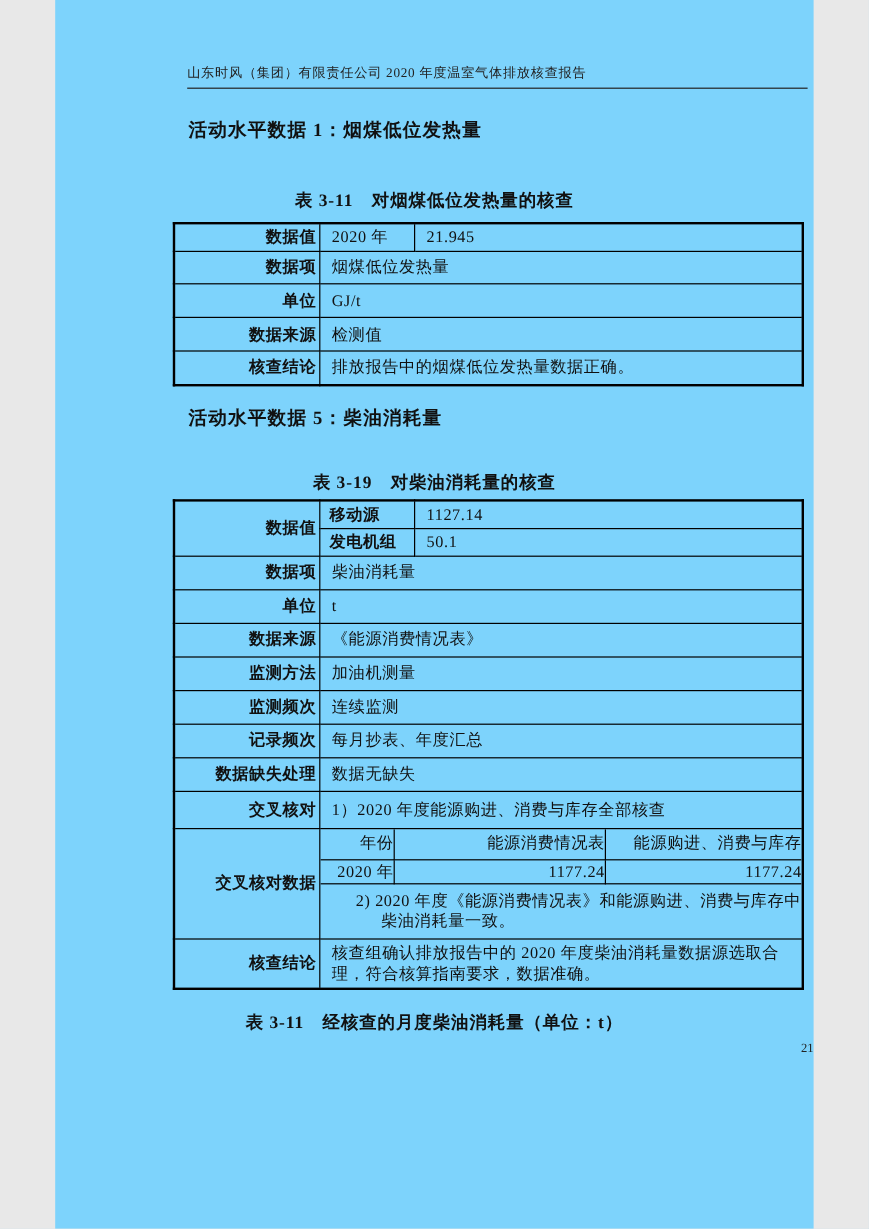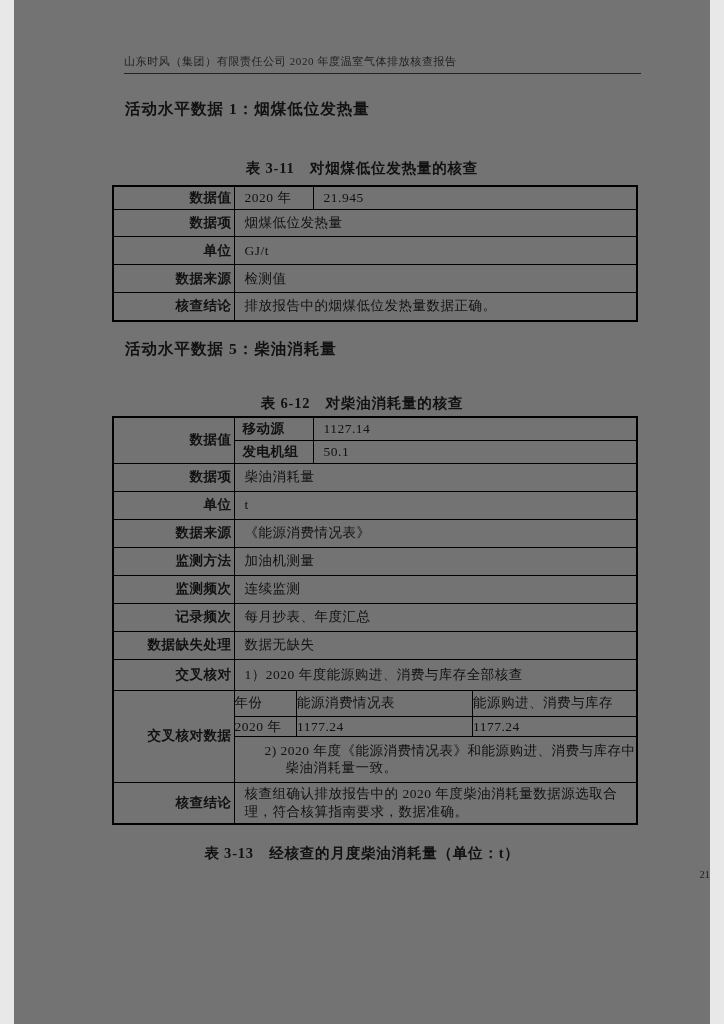--- a/index.html
+++ b/index.html
@@ -1,22 +1,22 @@
 <!DOCTYPE html>
 <html><head>
 <meta charset="utf-8">
 <style>
   * { margin: 0; padding: 0; box-sizing: border-box; }
   html, body { background: #e8e8e8; }
   .page {
     position: relative;
-    width: 696px;
+    width: 632px;
     height: 1024px;
     margin: 0 auto;
-    background: #737373;
+    background: #7dd3fc;
     font-family: "Liberation Serif", "DejaVu Serif", serif;
     color: #111;
     overflow: hidden;
     padding-top: 54px;
   }
   
   .doc-header {
     width: 517px;
     margin-left: 110px;
     padding-bottom: 5px;
@@ -74,21 +74,21 @@
   td.val { padding: 2px 6px 2px 10px; text-align: left; }
   td.val.sub { padding-left: 8px; font-weight: bold; }
   td.ctr { text-align: center; padding: 2px 2px; }
   
   td.nested-cell { padding: 0; }
   table.inner {
     width: 100%;
     border-collapse: collapse;
     table-layout: fixed;
   }
-  .inner td { border: 1px solid #000; text-align: left; vertical-align: middle; overflow: hidden; }
+  .inner td { border: 1px solid #000; text-align: right; vertical-align: middle; overflow: hidden; }
   .inner tr td:first-child { border-left: 0; }
   .inner tr td:last-child { border-right: 0; }
   .inner tr:first-child td { border-top: 0; }
   .note { padding: 5px 4px 6px 30px; }
   .note-line { line-height: 17px; white-space: nowrap; }
   .note-line.hang { margin-left: 21px; }
   .conclusion-cell { padding: 3px 4px 3px 10px; line-height: 18px; }
   
   .page-number {
     margin-top: 6px;
@@ -136,21 +136,21 @@
     </tr>
     <tr style="height:28px">
       <td class="lbl">核查结论</td>
       <td class="val" colspan="2">排放报告中的烟煤低位发热量数据正确。</td>
     </tr>
   </tbody>
     </table>
 
   <div class="section-heading second">活动水平数据 5：柴油消耗量</div>
 
-  <div class="table-caption c12">表 6-12　对柴油消耗量的核查</div>
+  <div class="table-caption c12">表 3-19　对柴油消耗量的核查</div>
 
   <table class="vtable t12">
     <colgroup>
         <col style="width:121px">
         <col style="width:79px">
         <col>
       </colgroup>
     <tbody>
         <tr style="height:20px">
       <td class="lbl" rowspan="2">数据值</td>
@@ -221,18 +221,18 @@
         </div>
       </td>
     </tr>
     <tr style="height:39px">
       <td class="lbl">核查结论</td>
       <td class="val conclusion-cell" colspan="2">核查组确认排放报告中的 2020 年度柴油消耗量数据源选取合理，符合核算指南要求，数据准确。</td>
     </tr>
   </tbody>
     </table>
 
-  <div class="table-caption c13">表 3-13　经核查的月度柴油消耗量（单位：t）</div>
+  <div class="table-caption c13">表 3-11　经核查的月度柴油消耗量（单位：t）</div>
 
 
   <div class="page-number">21</div>
 
 </div>
 
 </body></html>

